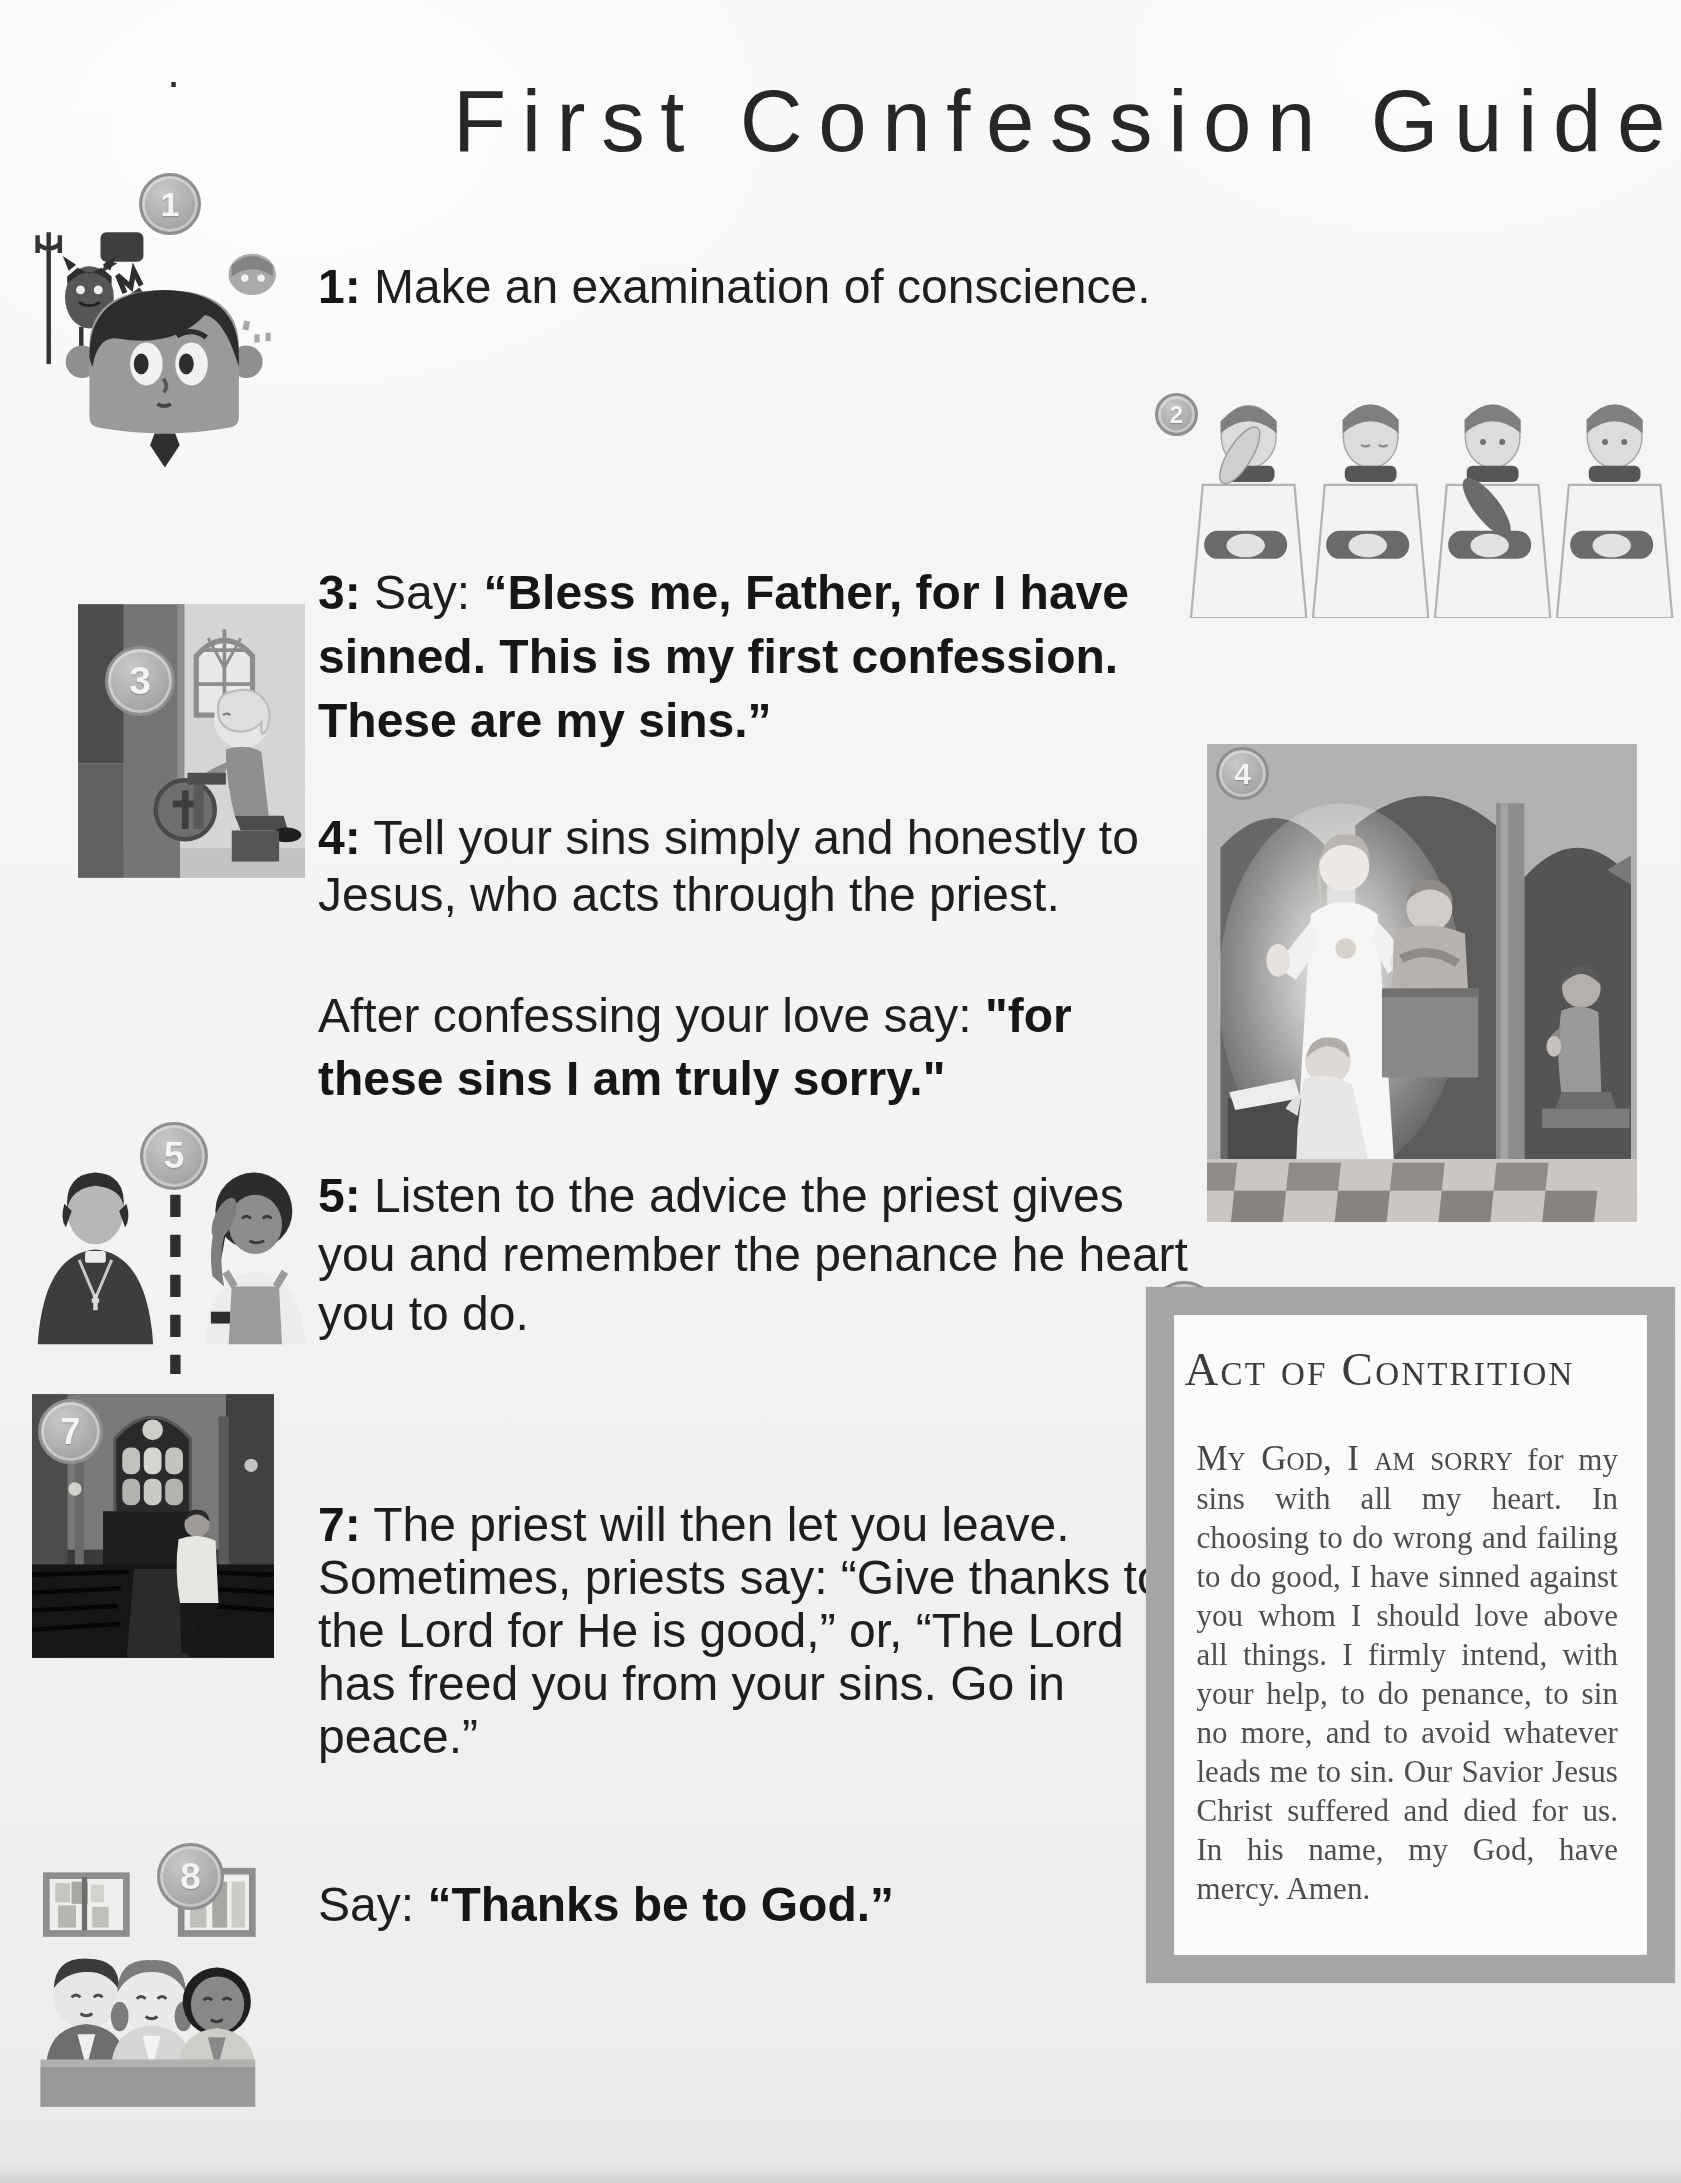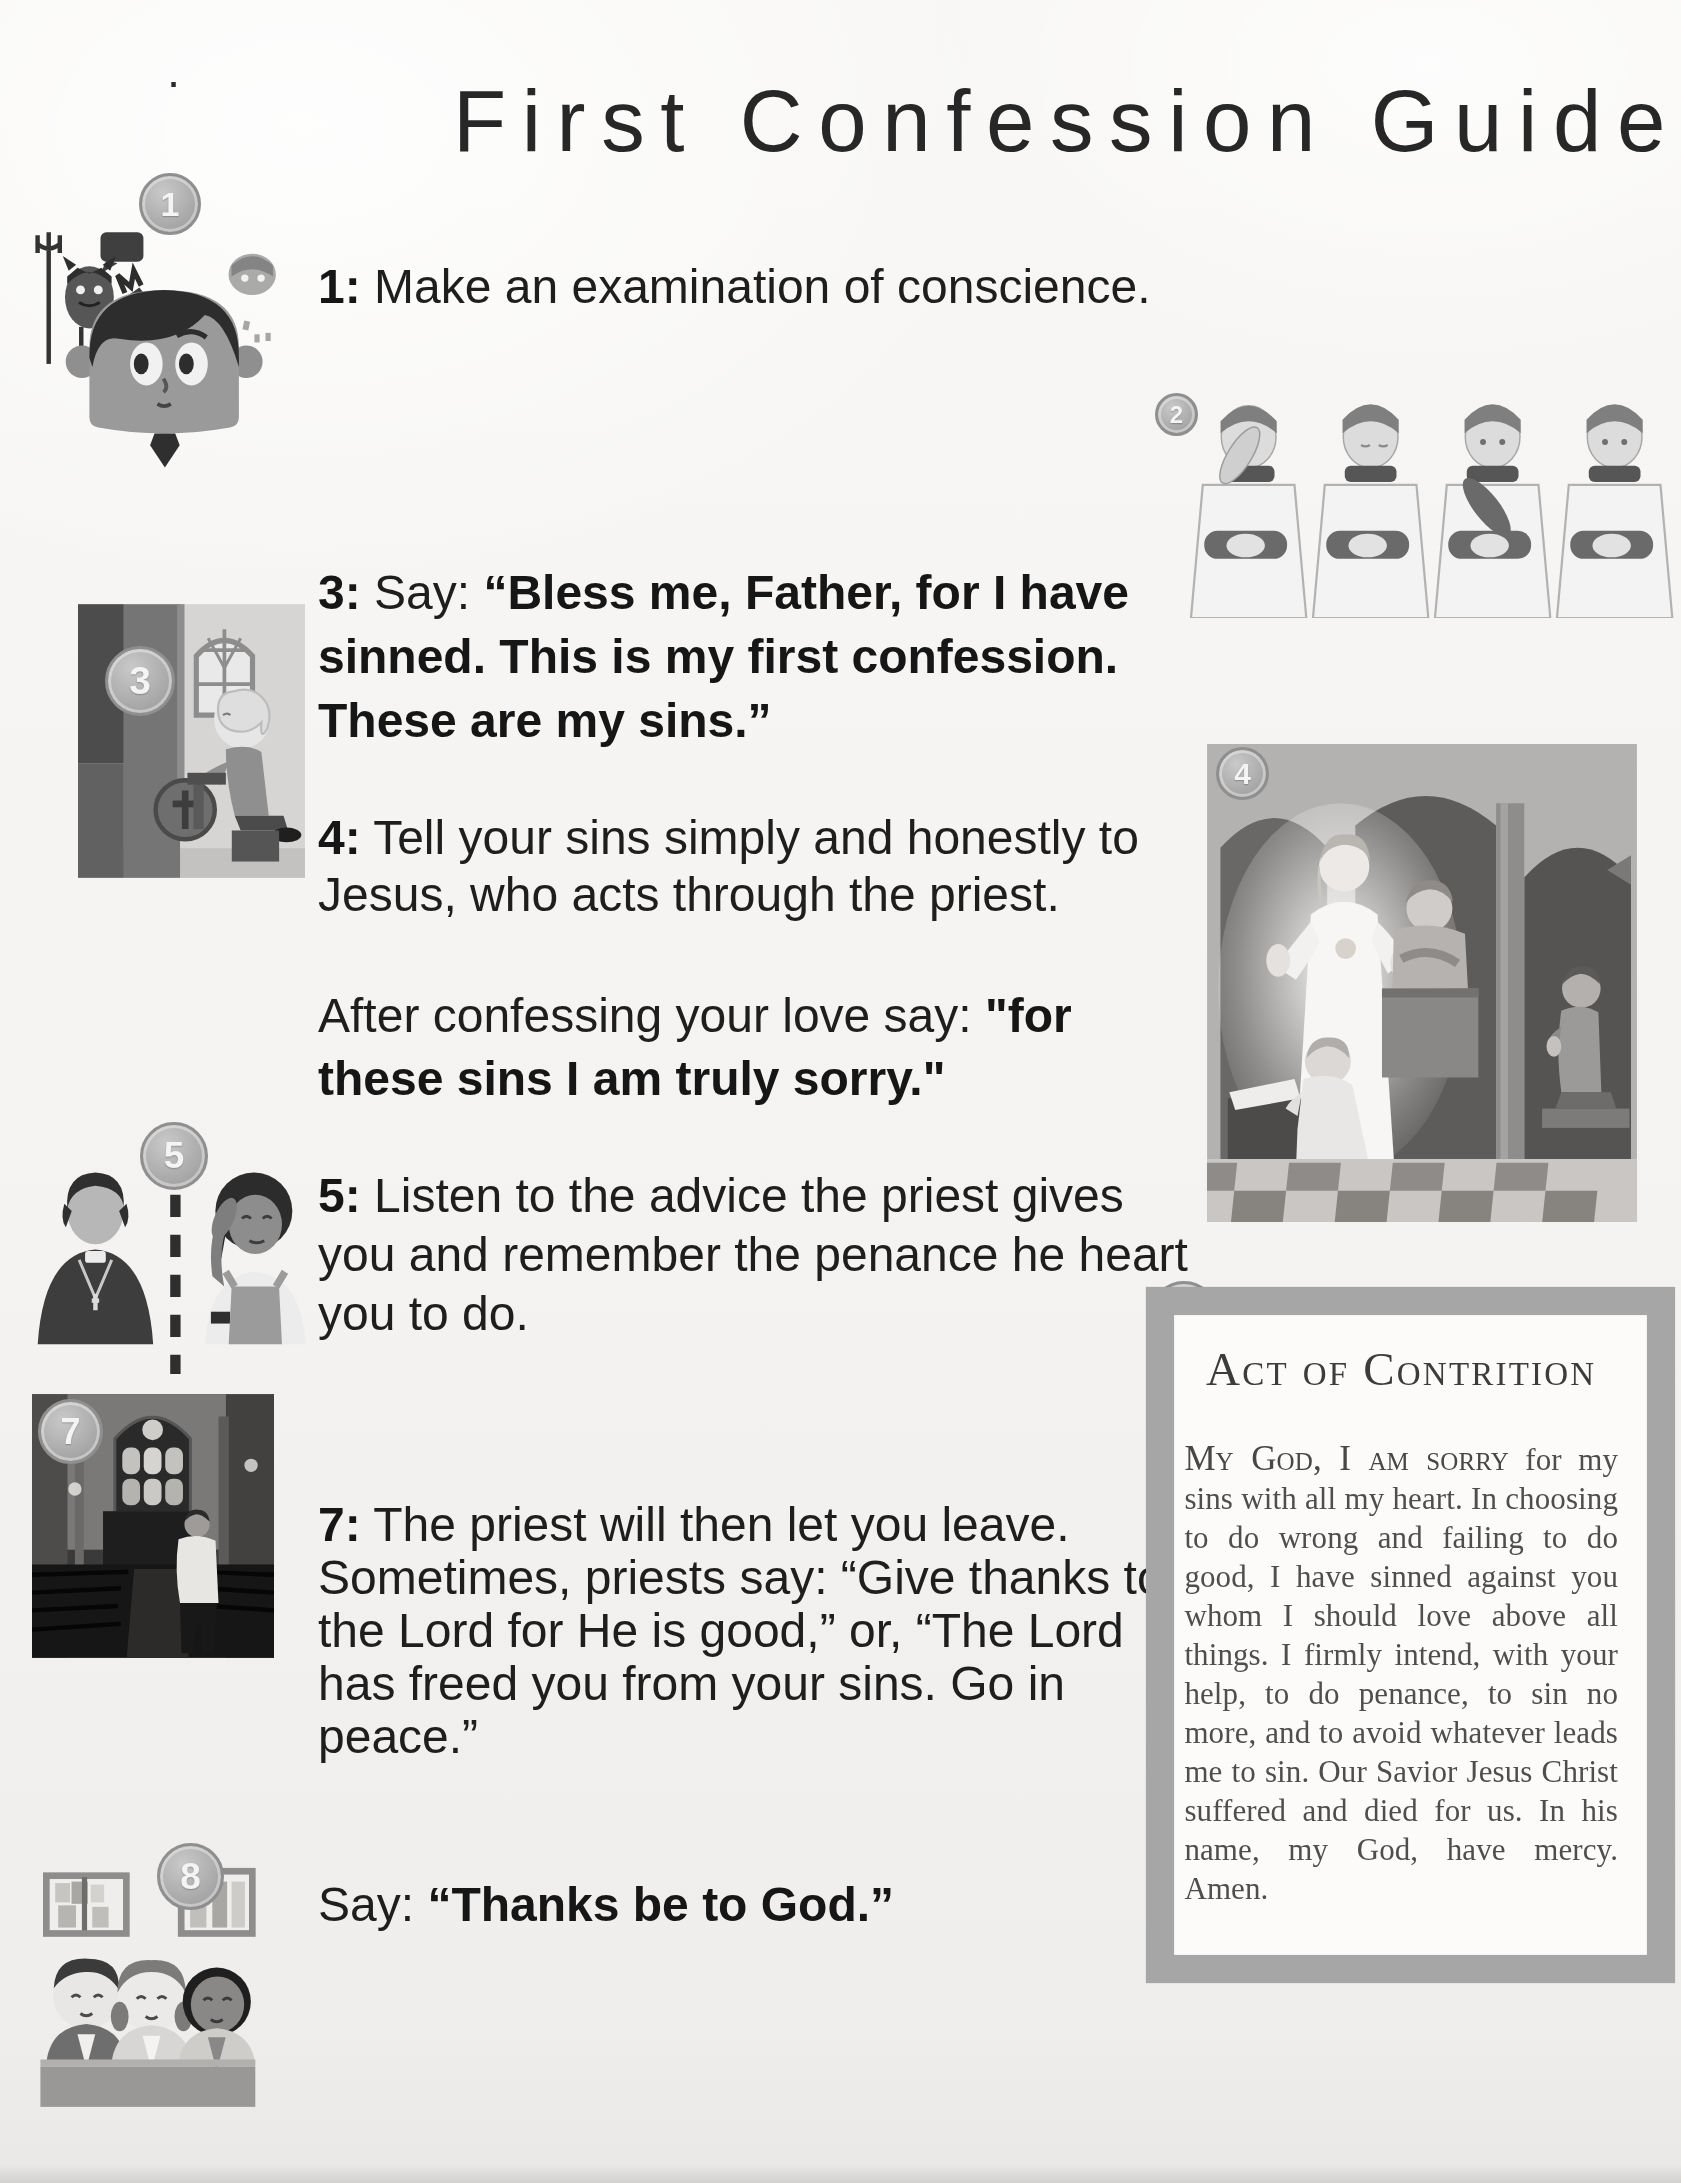--- a/index.html
+++ b/index.html
@@ -38,25 +38,25 @@
   .illu svg{display:block;width:100%;height:100%;}
   
   .actbox{
     position:absolute;left:1146px;top:1287px;width:529px;height:696px;box-sizing:border-box;
     border:28px solid #a6a6a6;background:#fcfbfa;
     box-shadow:0 0 0 0.7px rgba(0,0,0,.06), inset 0 0 0 0.7px rgba(0,0,0,.05);
     font-family:"Liberation Serif",serif;
   }
   .actbox .inner{padding:25px 29px 0 10.4px;}
   .act-title{
-    margin:0;text-align:center;font-weight:400;
+    margin:0;text-align:left;font-weight:400;
     font-variant:small-caps;font-size:47px;line-height:59px;letter-spacing:2.2px;color:#3c3c3c;font-family:Liberation Serif, serif;
   }
   .prayer{
-    margin:40px 0 0 0;font-size:31px;line-height:39px;color:#4e4e4e;
+    margin:40px 0 0 12px;font-size:31px;line-height:39px;color:#4e4e4e;
     text-align:justify;letter-spacing:0.1px;
   }
   .prayer .opening{font-variant:small-caps;font-size:35px;color:#474747;}
 </style>
 </head>
 <body>
 
 <div class="page">
 
   <div class="title-dot">.</div>

